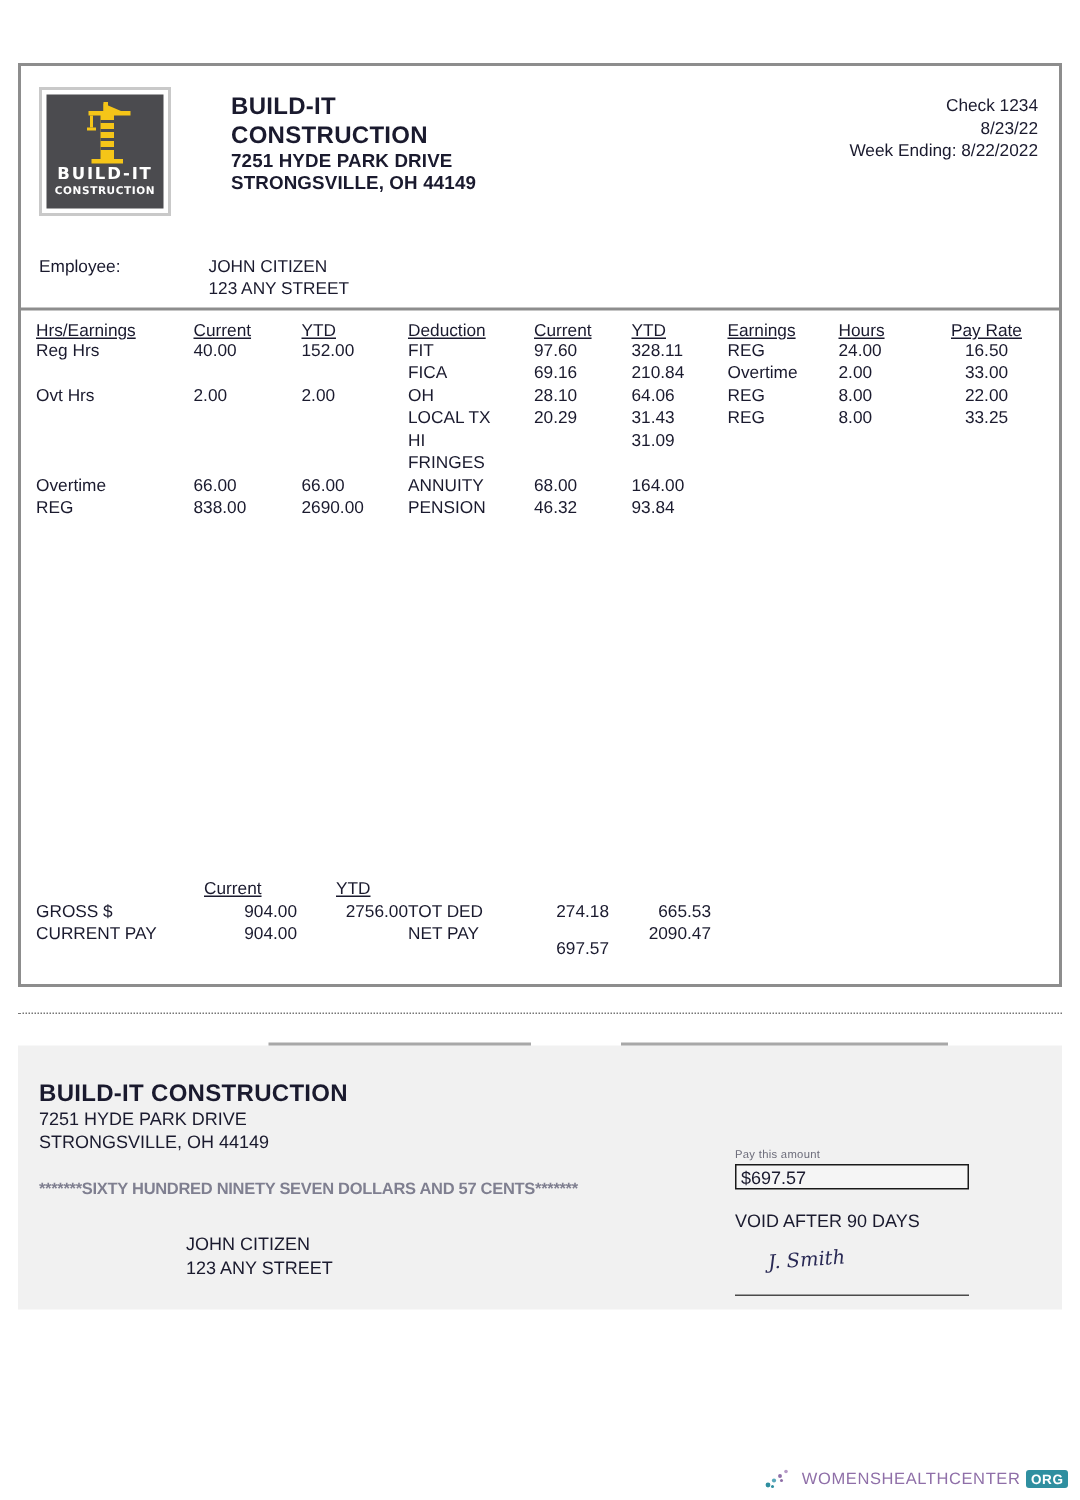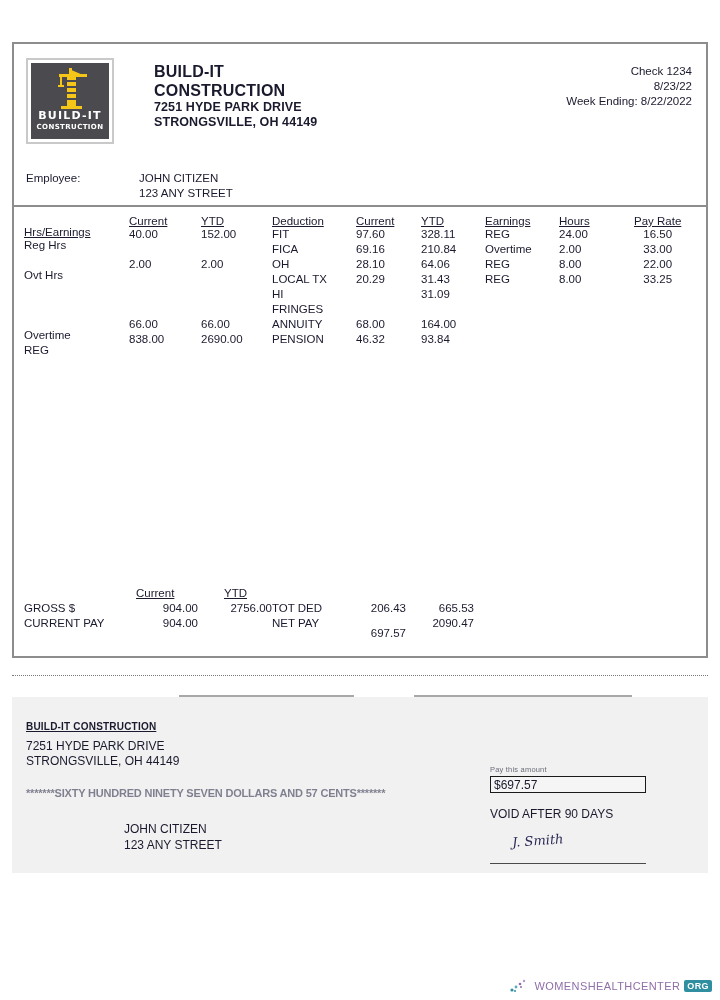--- a/index.html
+++ b/index.html
@@ -185,21 +185,21 @@
 
   
   .check {
     position: absolute;
     left: 12px; top: 697px;
     width: 696px; height: 176px;
     background: #f1f1f1;
   }
   .chk-company {
     position: absolute; left: 14px; top: 24px;
-    font-weight: 700; font-size: 10px; letter-spacing: 0.2px; text-decoration: underline;
+    font-weight: 700; font-size: 16px; letter-spacing: 0.2px;
   }
   .chk-addr {
     position: absolute; left: 14px; top: 42px;
     font-size: 12px; line-height: 15px;
   }
   .chk-words {
     position: absolute; left: 14px; top: 90px;
     font-size: 11px; font-weight: 700;
     letter-spacing: -0.2px;
     color: #3a3a55;
@@ -313,21 +313,21 @@
         <div class="employee-label">Employee:</div>
         <div class="employee-name-block">
           <div>JOHN CITIZEN</div>
           <div>123 ANY STREET</div>
         </div>
       </div>
     </div>
 
     <div class="grid-area" style="height:330px;padding-top:8px;">
 
-      <div class="gcol c-label" style="top:19px;">
+      <div class="gcol c-label" style="top:8px;">
         <div class="hdr">Hrs/Earnings</div>
         <div class="row">Reg Hrs</div>
         <div class="row" style="margin-top:15px;">Ovt Hrs</div>
         <div class="row" style="margin-top:45px;">Overtime</div>
         <div class="row">REG</div>
       </div>
       <div class="gcol c-cur" style="top:8px;">
         <div class="hdr">Current</div>
         <div class="row">40.00</div>
         <div class="row" style="margin-top:15px;">2.00</div>
@@ -399,21 +399,21 @@
       </div>
 
       <div class="summary">
         <div class="s-hdr-cur">Current</div>
         <div class="s-hdr-ytd">YTD</div>
 
         <div class="s-lbl" style="top:15px;">GROSS $</div>
         <div class="s-cur" style="top:15px;">904.00</div>
         <div class="s-ytd" style="top:15px;">2756.00</div>
         <div class="s-lbl2" style="top:15px;">TOT DED</div>
-        <div class="s-cur2" style="top:15px;">206.43</div>
+        <div class="s-cur2" style="top:15px;">274.18</div>
         <div class="s-ytd2" style="top:15px;">665.53</div>
 
         <div class="s-lbl" style="top:30px;">CURRENT PAY</div>
         <div class="s-cur" style="top:30px;">904.00</div>
         <div class="s-ytd" style="top:30px;"></div>
         <div class="s-lbl2" style="top:30px;">NET PAY</div>
         <div class="s-cur2" style="top:40px;">697.57</div>
         <div class="s-ytd2" style="top:30px;">2090.47</div>
       </div>
 

